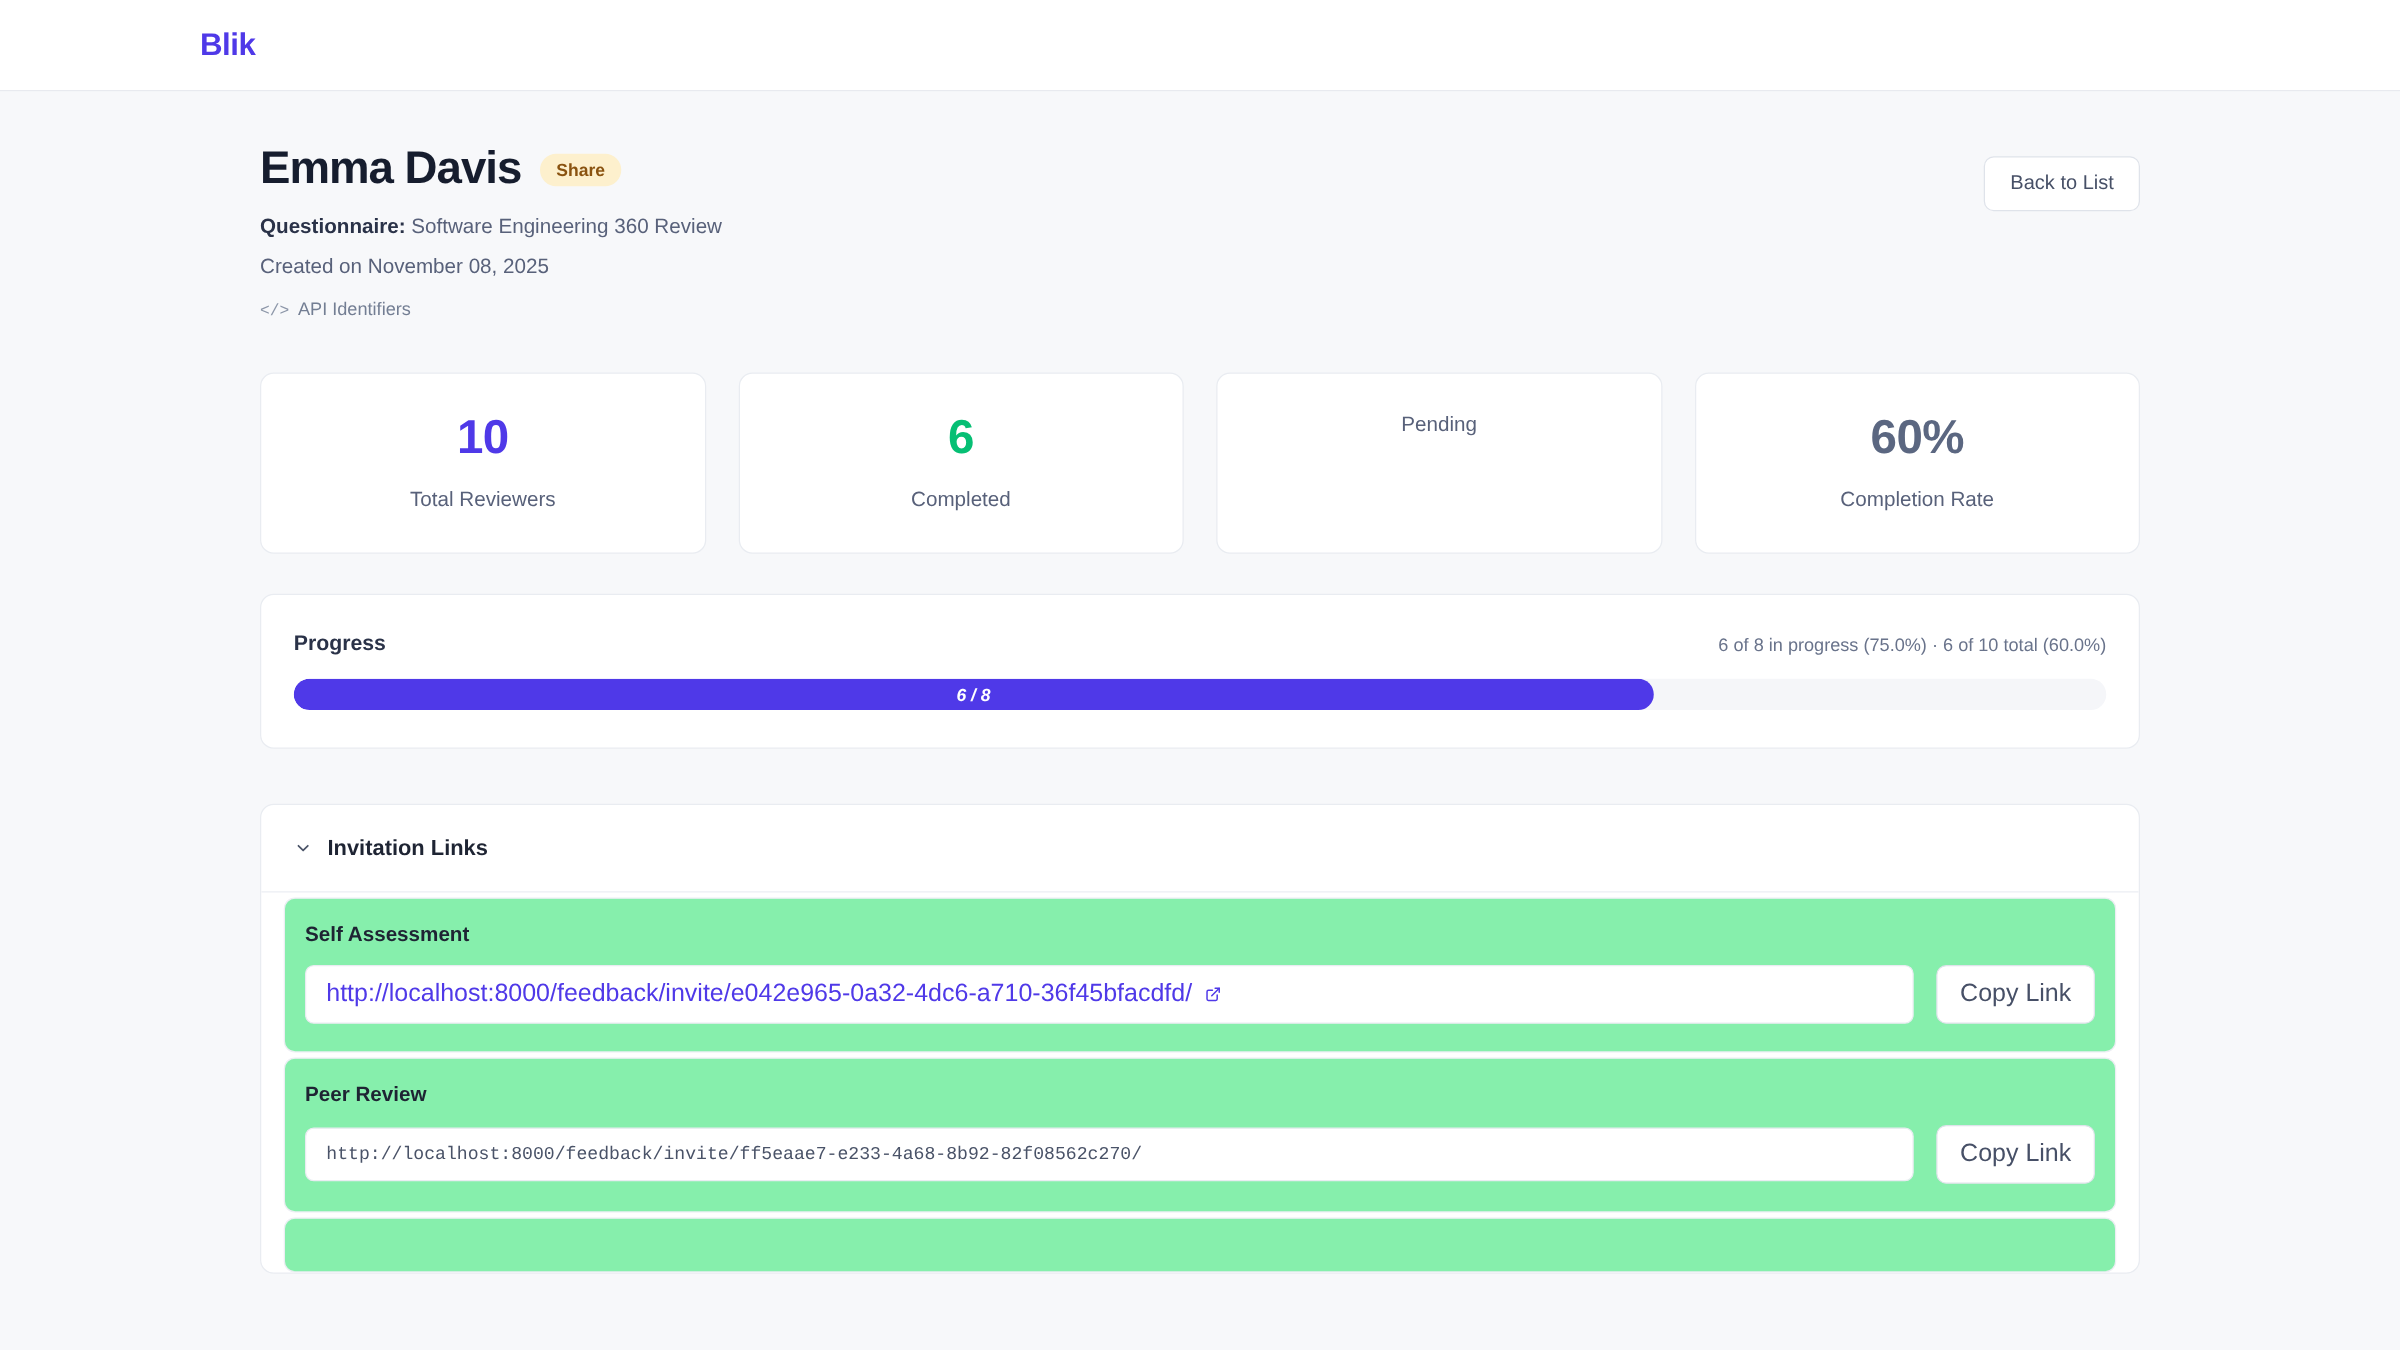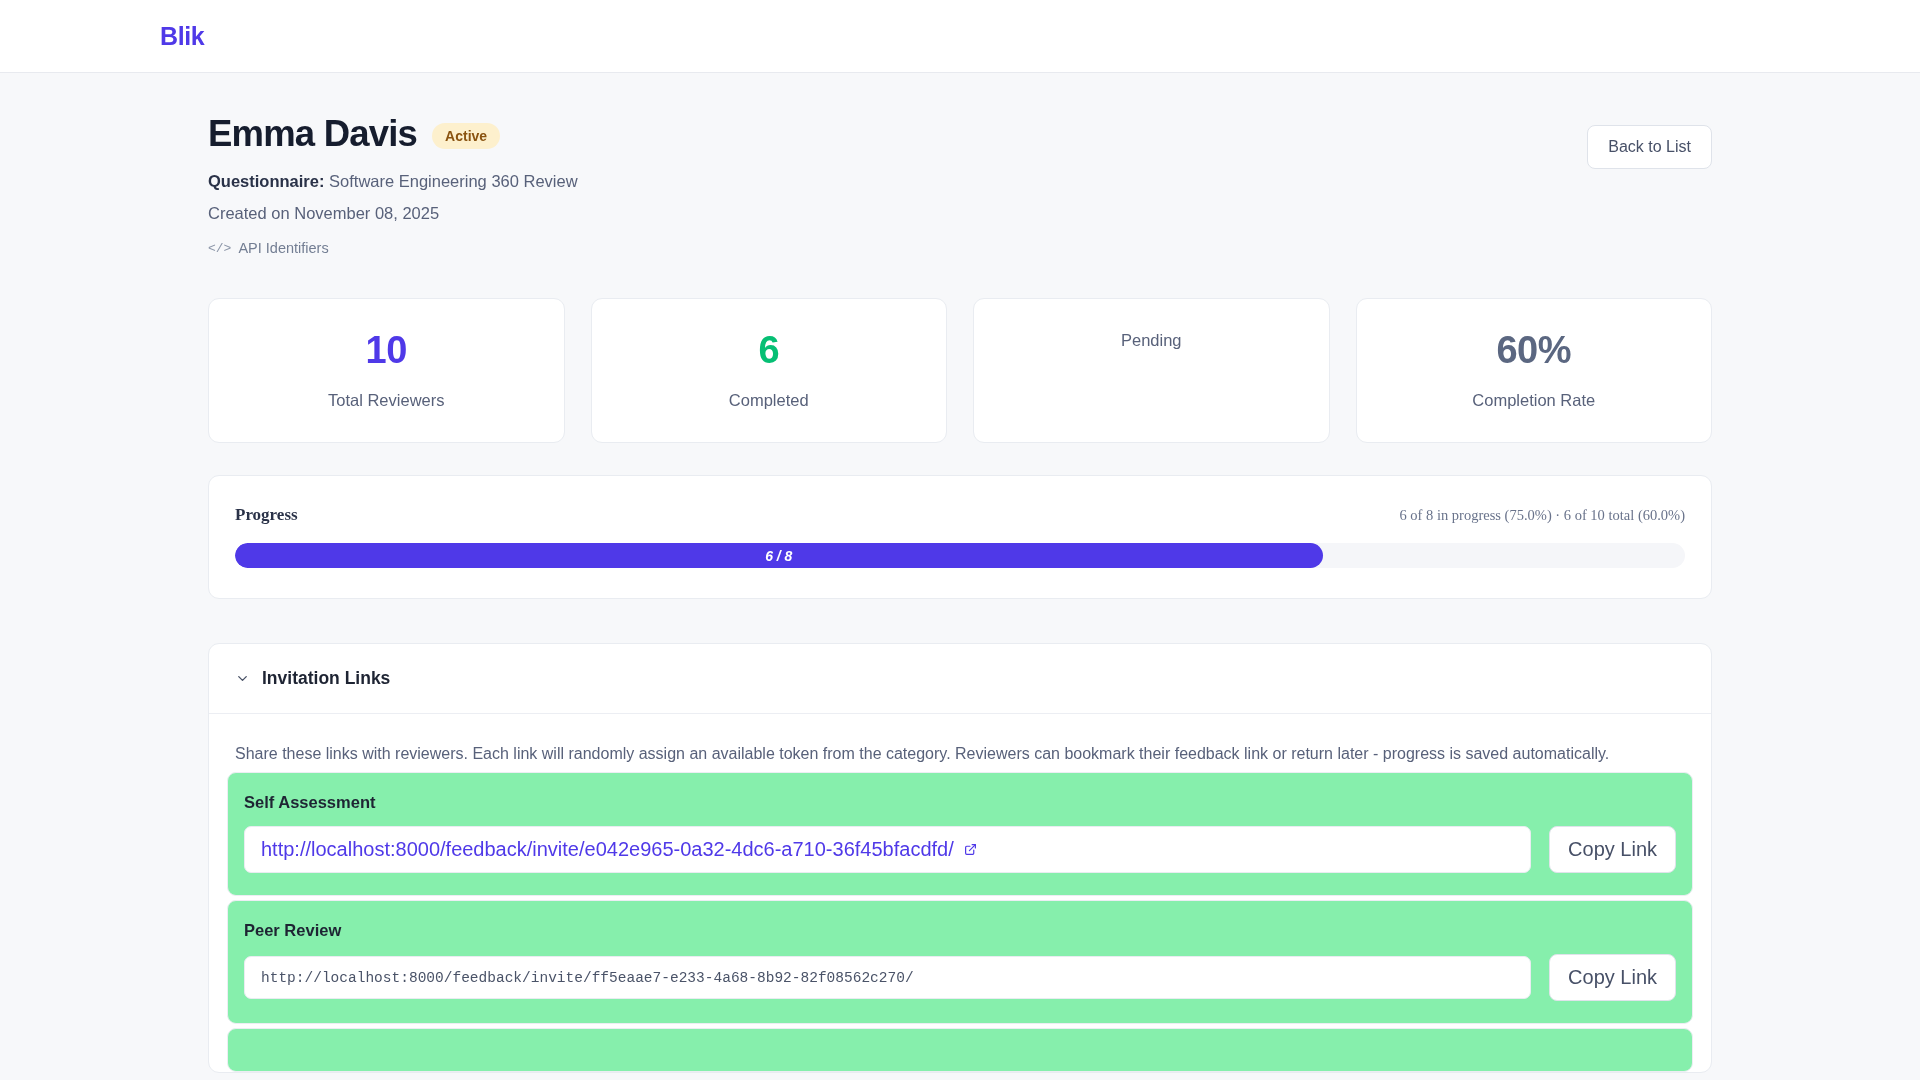--- a/index.html
+++ b/index.html
@@ -202,23 +202,22 @@
     background: #ffffff;
     border: 1px solid #e9ecf1;
     border-radius: 11px;
     margin-top: 32px;
   }
 
   .progress-panel { padding: 29px 26px 30px; }
 
   .progress-head {
     display: flex;
-    align-items: center;
+    align-items: flex-end;
     justify-content: space-between;
-    font-family: Liberation Serif, serif;
   }
   .progress-title {
     font-size: 17px;
     font-weight: 600;
     color: #2a3248;
   }
   .progress-meta {
     font-size: 14.5px;
     color: #69738b;
   }
@@ -334,21 +333,21 @@
   <div class="brand">Blik</div>
 
 </div>
 
 <div class="page">
 
   <div class="page-head">
     <div>
       <div class="title-row">
         <div class="page-title">Emma Davis</div>
-        <div class="badge">Active</div>
+        <div class="badge">Share</div>
       </div>
       <div class="meta-line">
         <b>Questionnaire:</b>
         <span>Software Engineering 360 Review</span>
       </div>
       <div class="meta-line created">Created on November 08, 2025</div>
       <div class="api-ids">
         <span class="code-glyph">&lt;/&gt;</span>
         <span>API Identifiers</span>
       </div>
@@ -387,21 +386,20 @@
   <div class="panel links-panel">
     <div class="panel-header">
       <span class="chev">
         <svg width="15" height="15" viewBox="0 0 24 24" fill="none" stroke="currentColor" stroke-width="2.2" stroke-linecap="round" stroke-linejoin="round">
           <polyline points="6 9 12 15 18 9"></polyline>
         </svg>
       </span>
       <span class="panel-title">Invitation Links</span>
     </div>
 
-    <div class="panel-desc">Share these links with reviewers. Each link will randomly assign an available token from the category. Reviewers can bookmark their feedback link or return later - progress is saved automatically.</div>
 
     <div class="link-card">
       <div class="link-label">Self Assessment</div>
       <div class="link-row">
         <div class="link-field">
           <a class="link-anchor" href="#">http://localhost:8000/feedback/invite/e042e965-0a32-4dc6-a710-36f45bfacdfd/</a>
           <span class="ext-icon">
             <svg width="13" height="13" viewBox="0 0 24 24" fill="none" stroke="currentColor" stroke-width="2.2" stroke-linecap="round" stroke-linejoin="round">
               <path d="M18 13v6a2 2 0 0 1-2 2H5a2 2 0 0 1-2-2V8a2 2 0 0 1 2-2h6"></path>
               <polyline points="15 3 21 3 21 9"></polyline>

